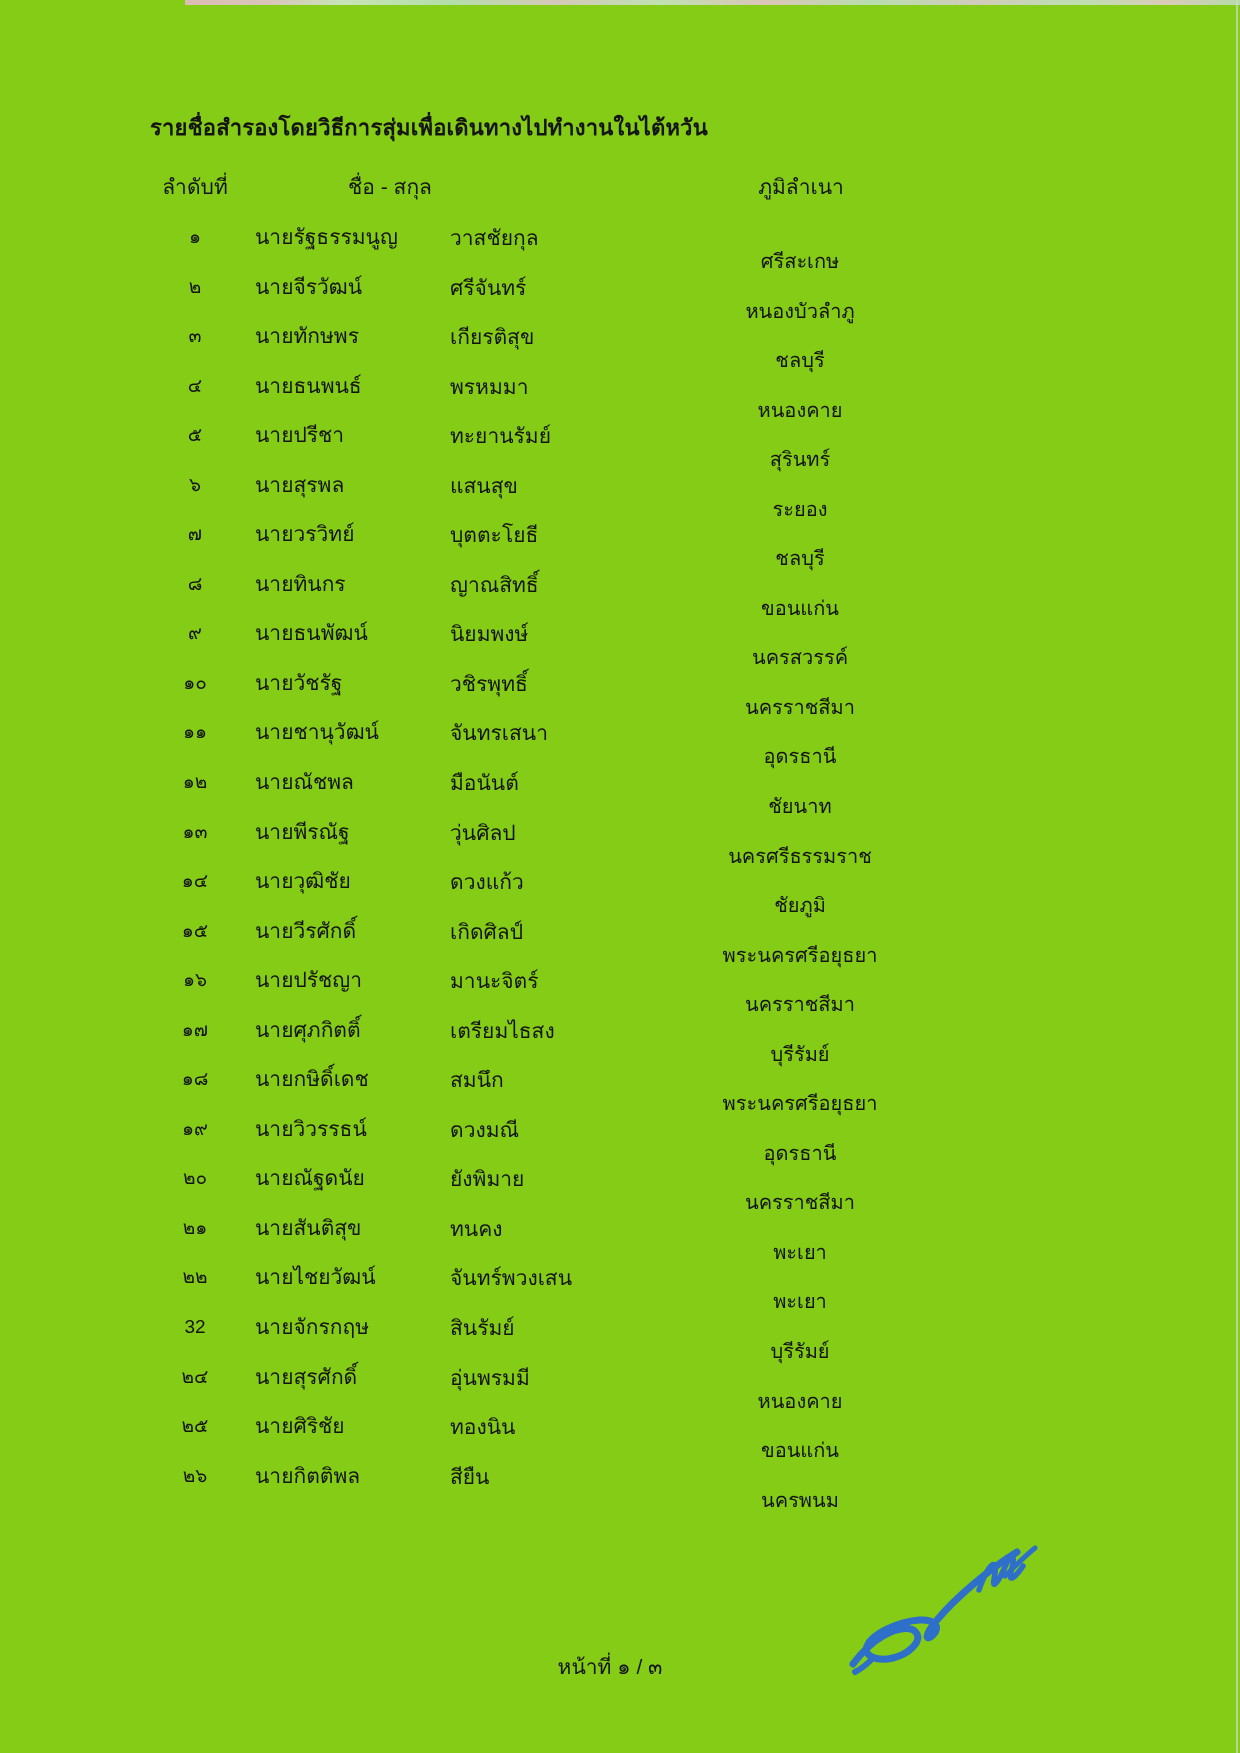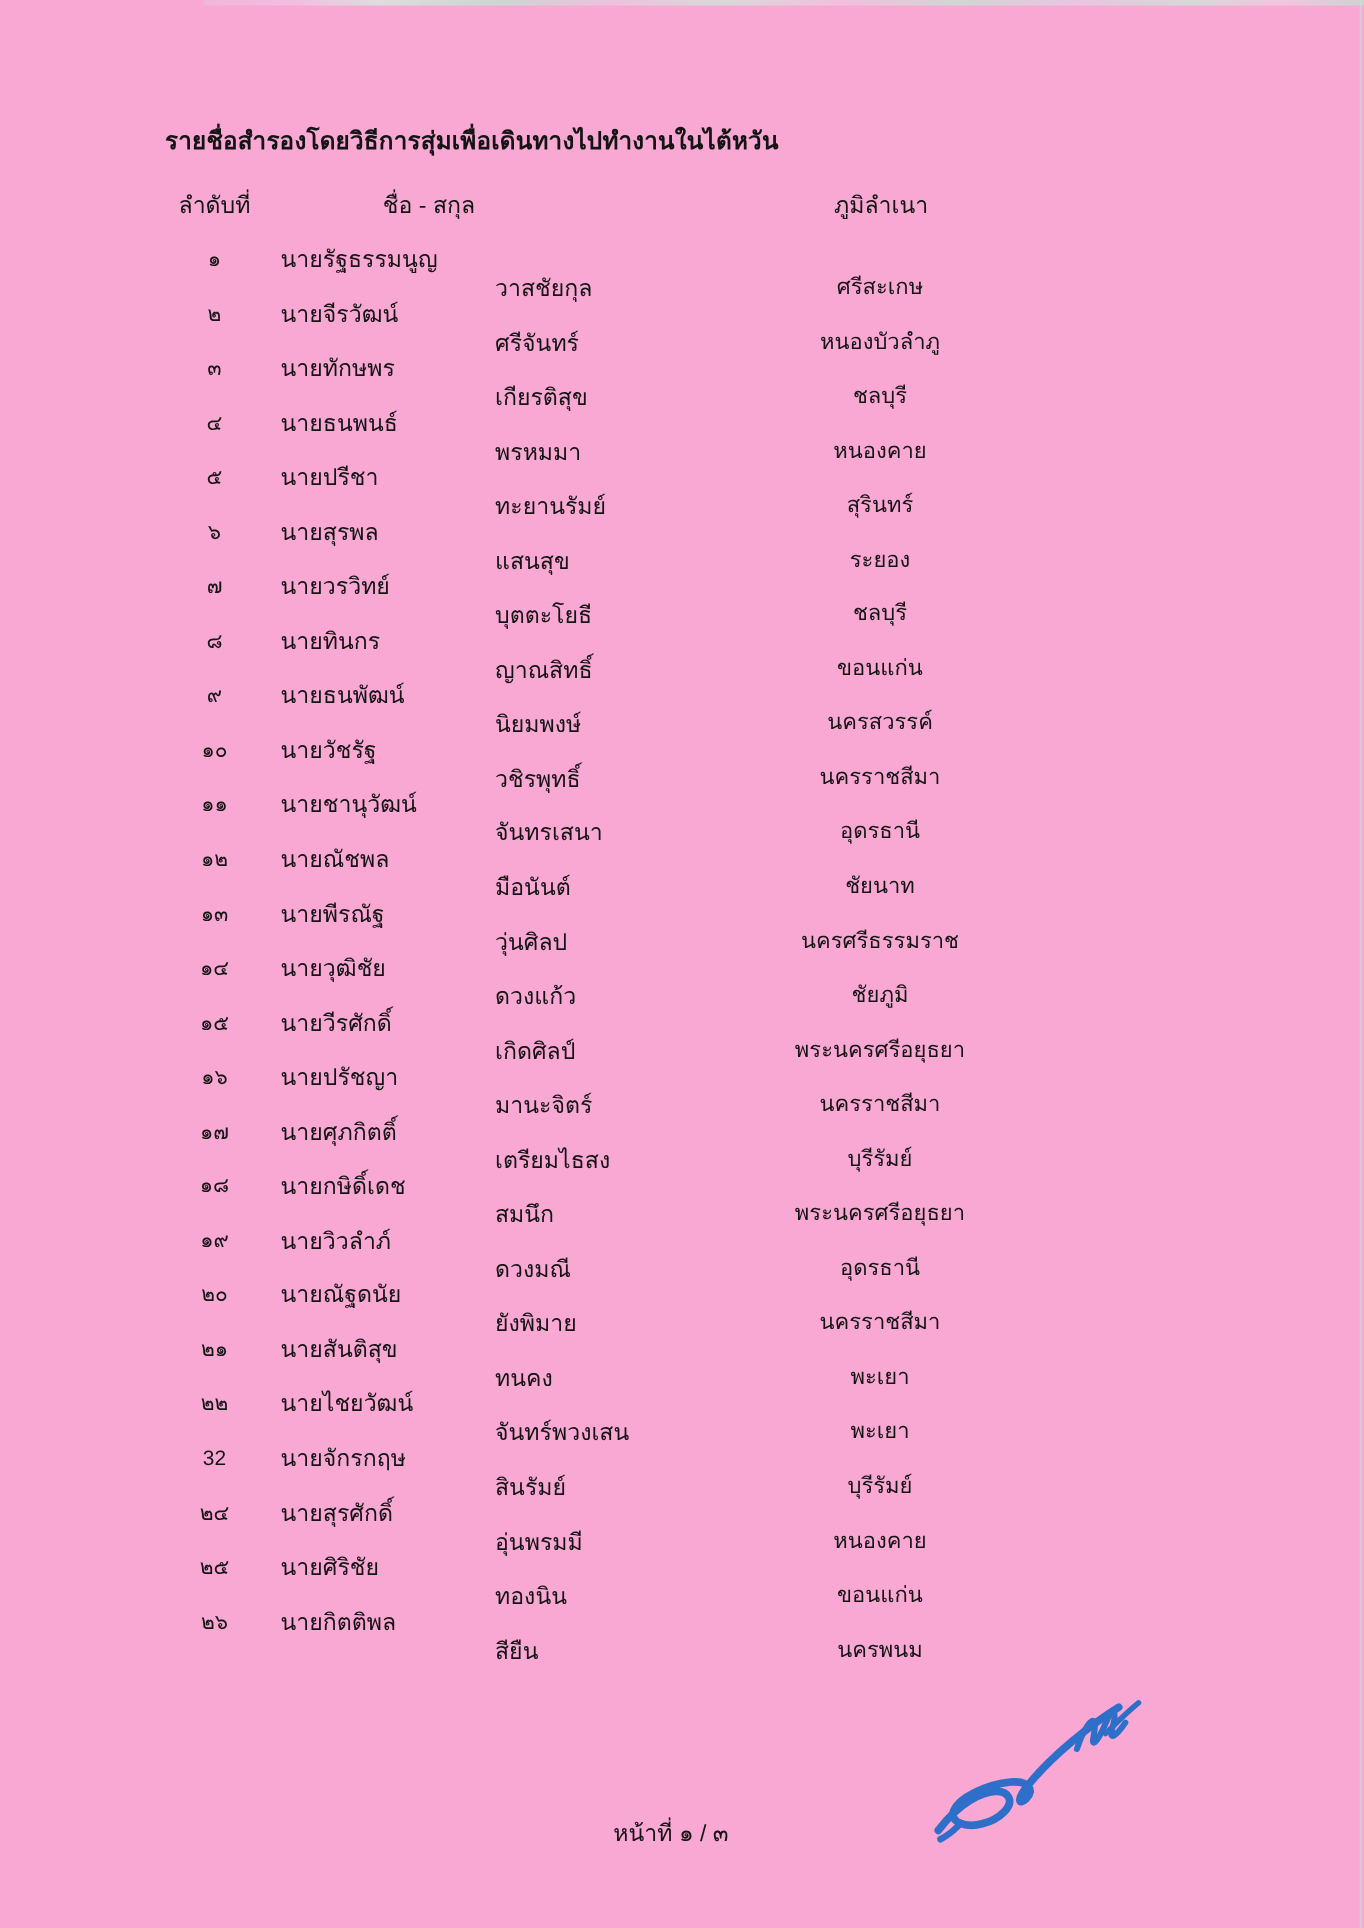--- a/index.html
+++ b/index.html
@@ -1,20 +1,20 @@
 <!DOCTYPE html>
 <html><head>
 <meta charset="utf-8">
 <style>
   * { margin:0; padding:0; box-sizing:border-box; }
   html,body { background:#e9e9e9; }
   .page {
     position:relative;
     width:1240px; height:1753px;
-    background:#f9a8d4;
+    background:#84cc16;
     overflow:hidden;
     font-family:"Liberation Sans", sans-serif;
     color:#141414;
   }
   
   .scan-strip-top {
     position:absolute; top:0; left:185px; right:0; height:5px; opacity:.8;
     background:linear-gradient(90deg,
       #f2b8dc 0%, #eec4e4 8%, #d8eadf 15%, #bfe3cf 25%, #e8c8e0 35%,
       #cfe6d8 45%, #f0c4e0 55%, #c6e2d2 65%, #e4cce4 75%, #cce4d6 85%,
@@ -37,21 +37,21 @@
   .table-body { position:absolute; left:160px; top:224px; width:800px; }
   .t-row {
     display:grid;
     grid-template-columns:70px 195px 215px 320px;
     height:49.55px;
     align-items:start;
   }
   .t-row > div { line-height:26px; }
   .cell-no    { text-align:center; font-size:19px; }
   .cell-first { padding-left:25px; font-size:21px; white-space:nowrap; }
-  .cell-last  { padding-left:25px; font-size:21px; margin-top:26px; white-space:nowrap; }
+  .cell-last  { padding-left:25px; font-size:21px; margin-top:1px; white-space:nowrap; }
   .cell-home  { text-align:center; font-size:20px; white-space:nowrap;margin-top:24px; }
 
   .page-footer {
     position:absolute; left:460px; top:1650px; width:300px;
     text-align:center; font-size:21px;
   }
   .signature {
     position:absolute; left:845px; top:1538px; width:200px; height:145px;
     pointer-events:none;
   }
@@ -174,21 +174,21 @@
         <div class="cell-home">บุรีรัมย์</div>
       </div>
       <div class="t-row">
         <div class="cell-no">๑๘</div>
         <div class="cell-first">นายกษิดิ์เดช</div>
         <div class="cell-last">สมนึก</div>
         <div class="cell-home">พระนครศรีอยุธยา</div>
       </div>
       <div class="t-row">
         <div class="cell-no">๑๙</div>
-        <div class="cell-first">นายวิวลำภ์</div>
+        <div class="cell-first">นายวิวรรธน์</div>
         <div class="cell-last">ดวงมณี</div>
         <div class="cell-home">อุดรธานี</div>
       </div>
       <div class="t-row">
         <div class="cell-no">๒๐</div>
         <div class="cell-first">นายณัฐดนัย</div>
         <div class="cell-last">ยังพิมาย</div>
         <div class="cell-home">นครราชสีมา</div>
       </div>
       <div class="t-row">

